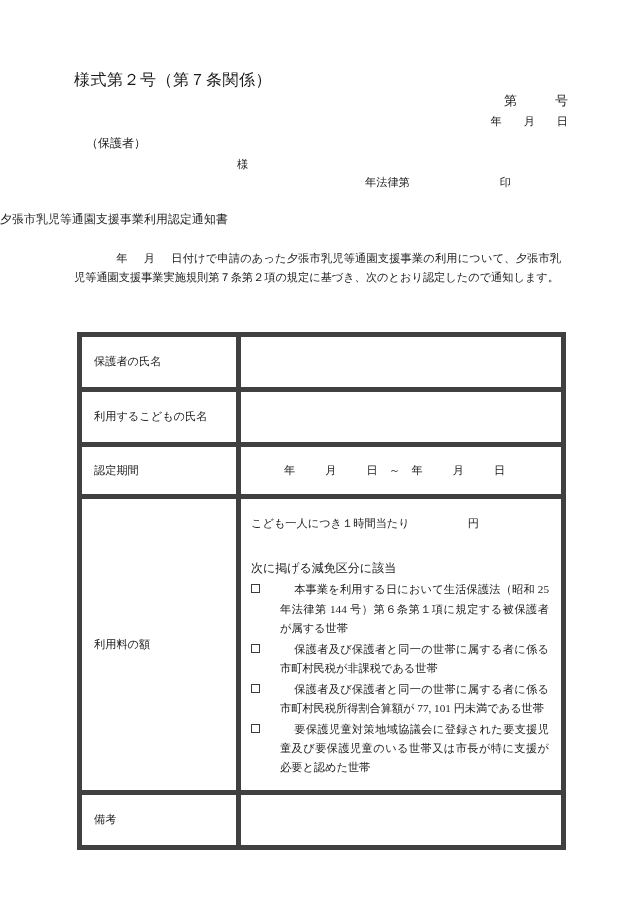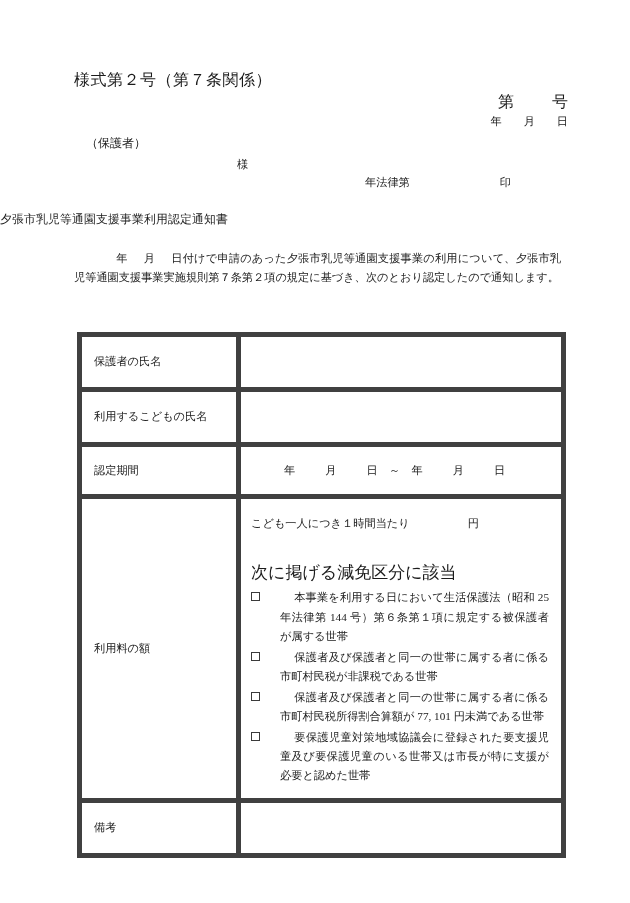--- a/index.html
+++ b/index.html
@@ -27,21 +27,21 @@
     left: 74px;
     top: 70px;
     font-size: 16px;
     letter-spacing: 0.5px;
     white-space: nowrap;
   }
   .doc-number {
     position: absolute;
     right: 62px;
     top: 92px;
-    font-size: 16px;
+    font-size: 13px;
     white-space: nowrap;
   }
   .doc-date {
     position: absolute;
     right: 62px;
     top: 114px;
     font-size: 11.2px;
     white-space: nowrap;
   }
   .sp-w {
@@ -162,21 +162,21 @@
   .fee-unit {
     font-size: 11.2px;
     margin: 4px 0 0 0;
     white-space: nowrap;
   }
   .fee-unit .yen {
     display: inline-block;
     margin-left: 58px;
   }
   .fee-intro {
-    font-size: 17px;
+    font-size: 12px;
     margin: 26px 0 0 0;
   }
   .exempt-list {
     margin: 2px 0 0 0;
     padding: 0;
     list-style: none;
   }
   .exempt-list li {
     position: relative;
     font-size: 11.2px;

